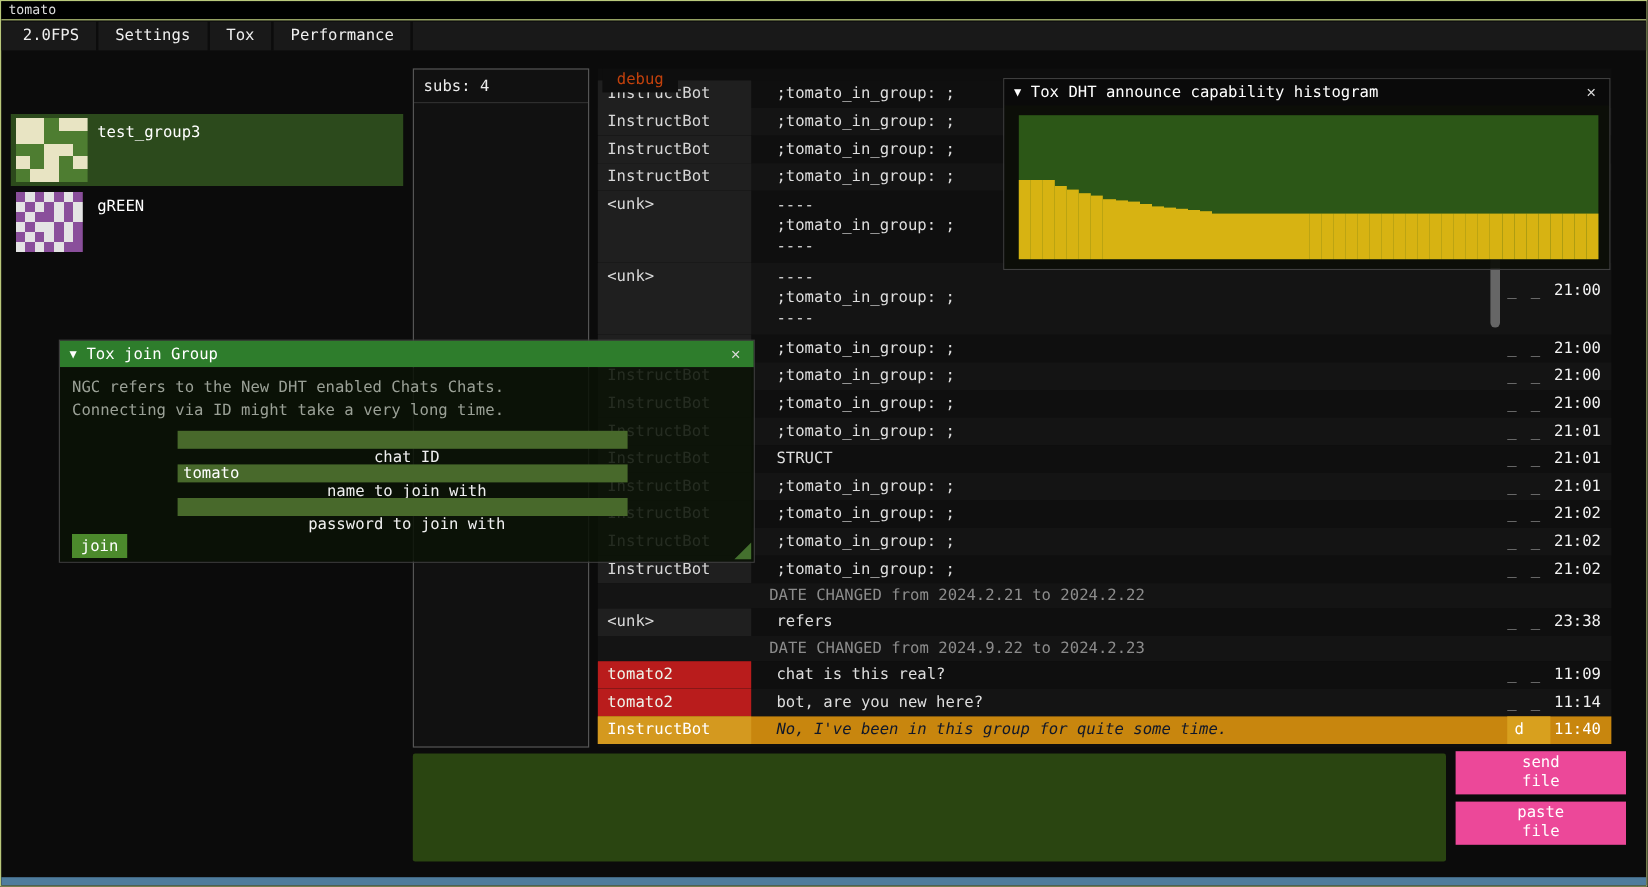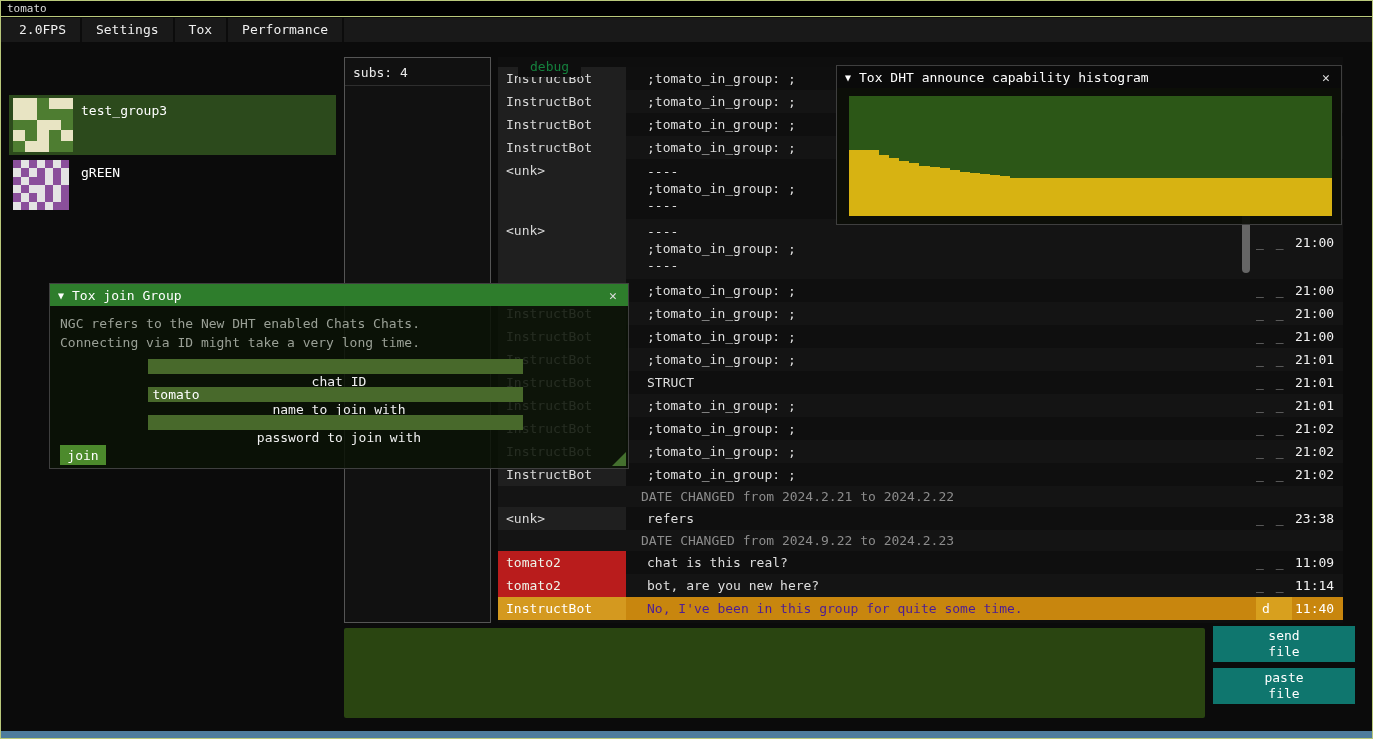--- a/index.html
+++ b/index.html
@@ -20,40 +20,40 @@
   .group-item.selected { background:#2c4a1c; }
   .group-item svg { position:absolute; left:4px; top:3px; }
   .group-label { position:absolute; left:72px; top:8px; color:#fff; }
   
   .members-panel { position:absolute; left:343px; top:56px; width:147px; height:566px; background:#111; border:1px solid #555; }
   .members-header { padding:7px 8px 5px 8px; color:#eaeaea; border-bottom:1px solid #2e2e2e; }
   .member-item { padding:2px 8px; height:20px; line-height:16px; color:#e4e4e4; white-space:nowrap; }
   
   .chat-panel { position:absolute; left:497px; top:56px; width:845px; height:566px; background:#0e0e0e; overflow:hidden; }
   .tabbar { position:absolute; top:0; left:0; width:100%; height:20px; z-index:3; }
-  .tab { position:absolute; left:20px; top:0; padding:2px 12px 3px 12px; background:#0e0e0e; color:#15803d; }
+  .tab { position:absolute; left:4px; top:0; padding:2px 12px 3px 12px; background:#0e0e0e; color:#c2410c; }
   .chat-rows { position:absolute; top:0; left:0; width:100%; height:100%; z-index:1; }
   .chat-row { position:absolute; left:0; width:100%; }
   .cell-name { position:absolute; left:0; top:0; bottom:0; width:128px; background:#1f1f1f; color:#d8d8d8; padding:4px 8px; line-height:15px; overflow:hidden; white-space:pre; }
   .cell-name.name-green { background:#b91c1c; color:#eef4ea; }
   .cell-msg { position:absolute; left:143px; top:0; width:598px; padding:4px 6px; line-height:15px; color:#dedede; white-space:pre-line; overflow:hidden; }
   .ml .cell-msg { line-height:17px; }
   .cell-flags { position:absolute; left:758px; top:4px; width:36px; color:#9a9a9a; letter-spacing:2px; white-space:pre; }
   .cell-time { position:absolute; left:797px; top:4px; width:46px; color:#f2f2f2; }
   .ml .cell-flags, .ml .cell-time { top:16px; }
   .cell-system { position:absolute; left:143px; top:3px; color:#8c8c8c; white-space:pre; }
   .chat-row.hl { background:#c8860e !important; }
   .hl .cell-name { background:#d4991f; color:#fff; }
-  .hl .cell-msg { color:#4c1d95; }
+  .hl .cell-msg { color:#0f172a;font-style:italic; }
   .hl .cell-flags { background:#d8a01e; color:#fff; top:0; bottom:0; padding:4px 0 0 6px; letter-spacing:0; }
   .hl .cell-time { color:#fff; }
   .chat-scrollbar { position:absolute; left:744px; top:116px; width:8px; height:100px; background:#666; border-radius:4px; z-index:2; }
   
   .composer-input { position:absolute; left:343px; top:627px; width:861px; height:90px; background:#2a4511; border-radius:2px; z-index:1; }
-  .file-btn { position:absolute; left:1212px; width:142px; height:36px; background:#0f766e; color:#fff; border:none; font-family:"DejaVu Sans Mono", monospace; font-size:13px; line-height:16px; white-space:pre-line; text-align:center; cursor:pointer; }
+  .file-btn { position:absolute; left:1212px; width:142px; height:36px; background:#ec4899; color:#fff; border:none; font-family:"DejaVu Sans Mono", monospace; font-size:13px; line-height:16px; white-space:pre-line; text-align:center; cursor:pointer; }
   #send-file { top:625px; } #paste-file { top:667px; }
   
   .fwindow { position:absolute; border:1px solid #3f3f3f; }
   .win-title { height:22px; display:flex; align-items:center; padding:0 6px; color:#fff; }
   .win-title .collapse { font-size:10px; margin:0 8px 0 2px; }
   .win-title .wt-label { flex:1; white-space:nowrap; overflow:hidden; }
   .win-title .close { width:18px; text-align:center; color:#ddd; cursor:pointer; }
   .join-window { left:48px; top:282px; width:580px; height:186px; z-index:30; }
   .join-window .win-title { background:#2e7d2c; }
   .join-body { position:absolute; top:22px; left:0; right:0; bottom:0; background:rgba(10,18,6,0.87); padding:8px 10px; }

